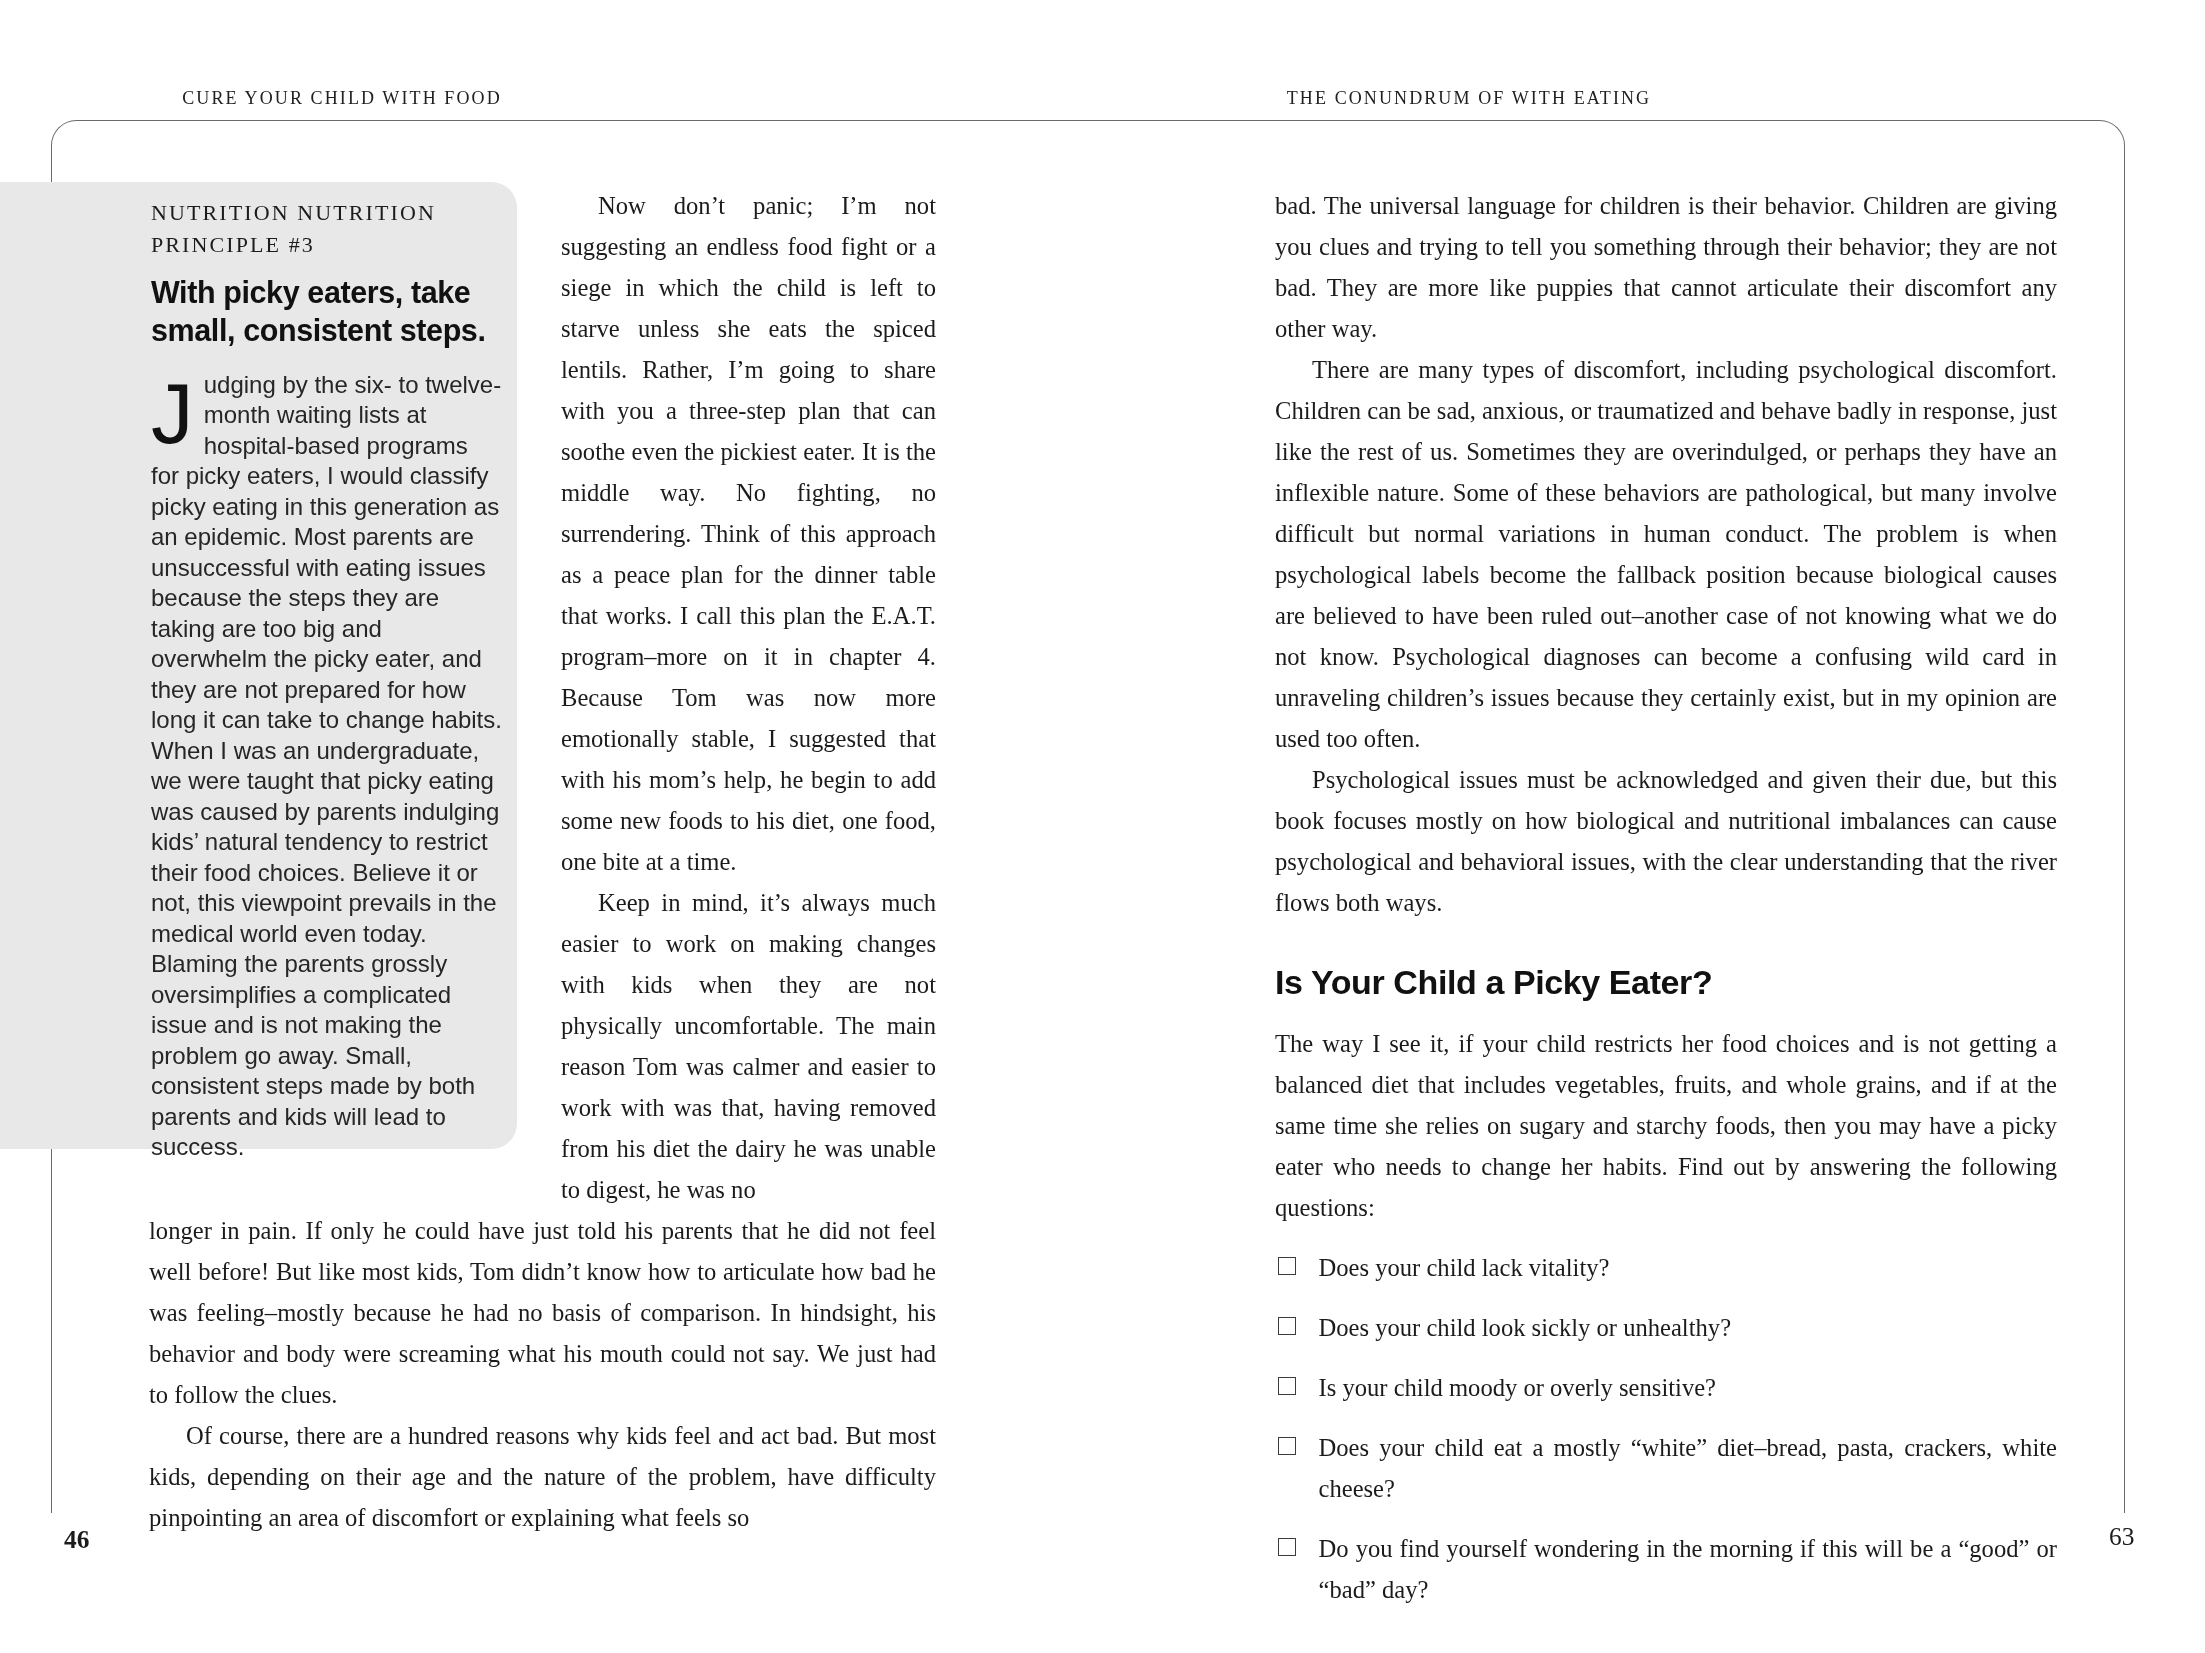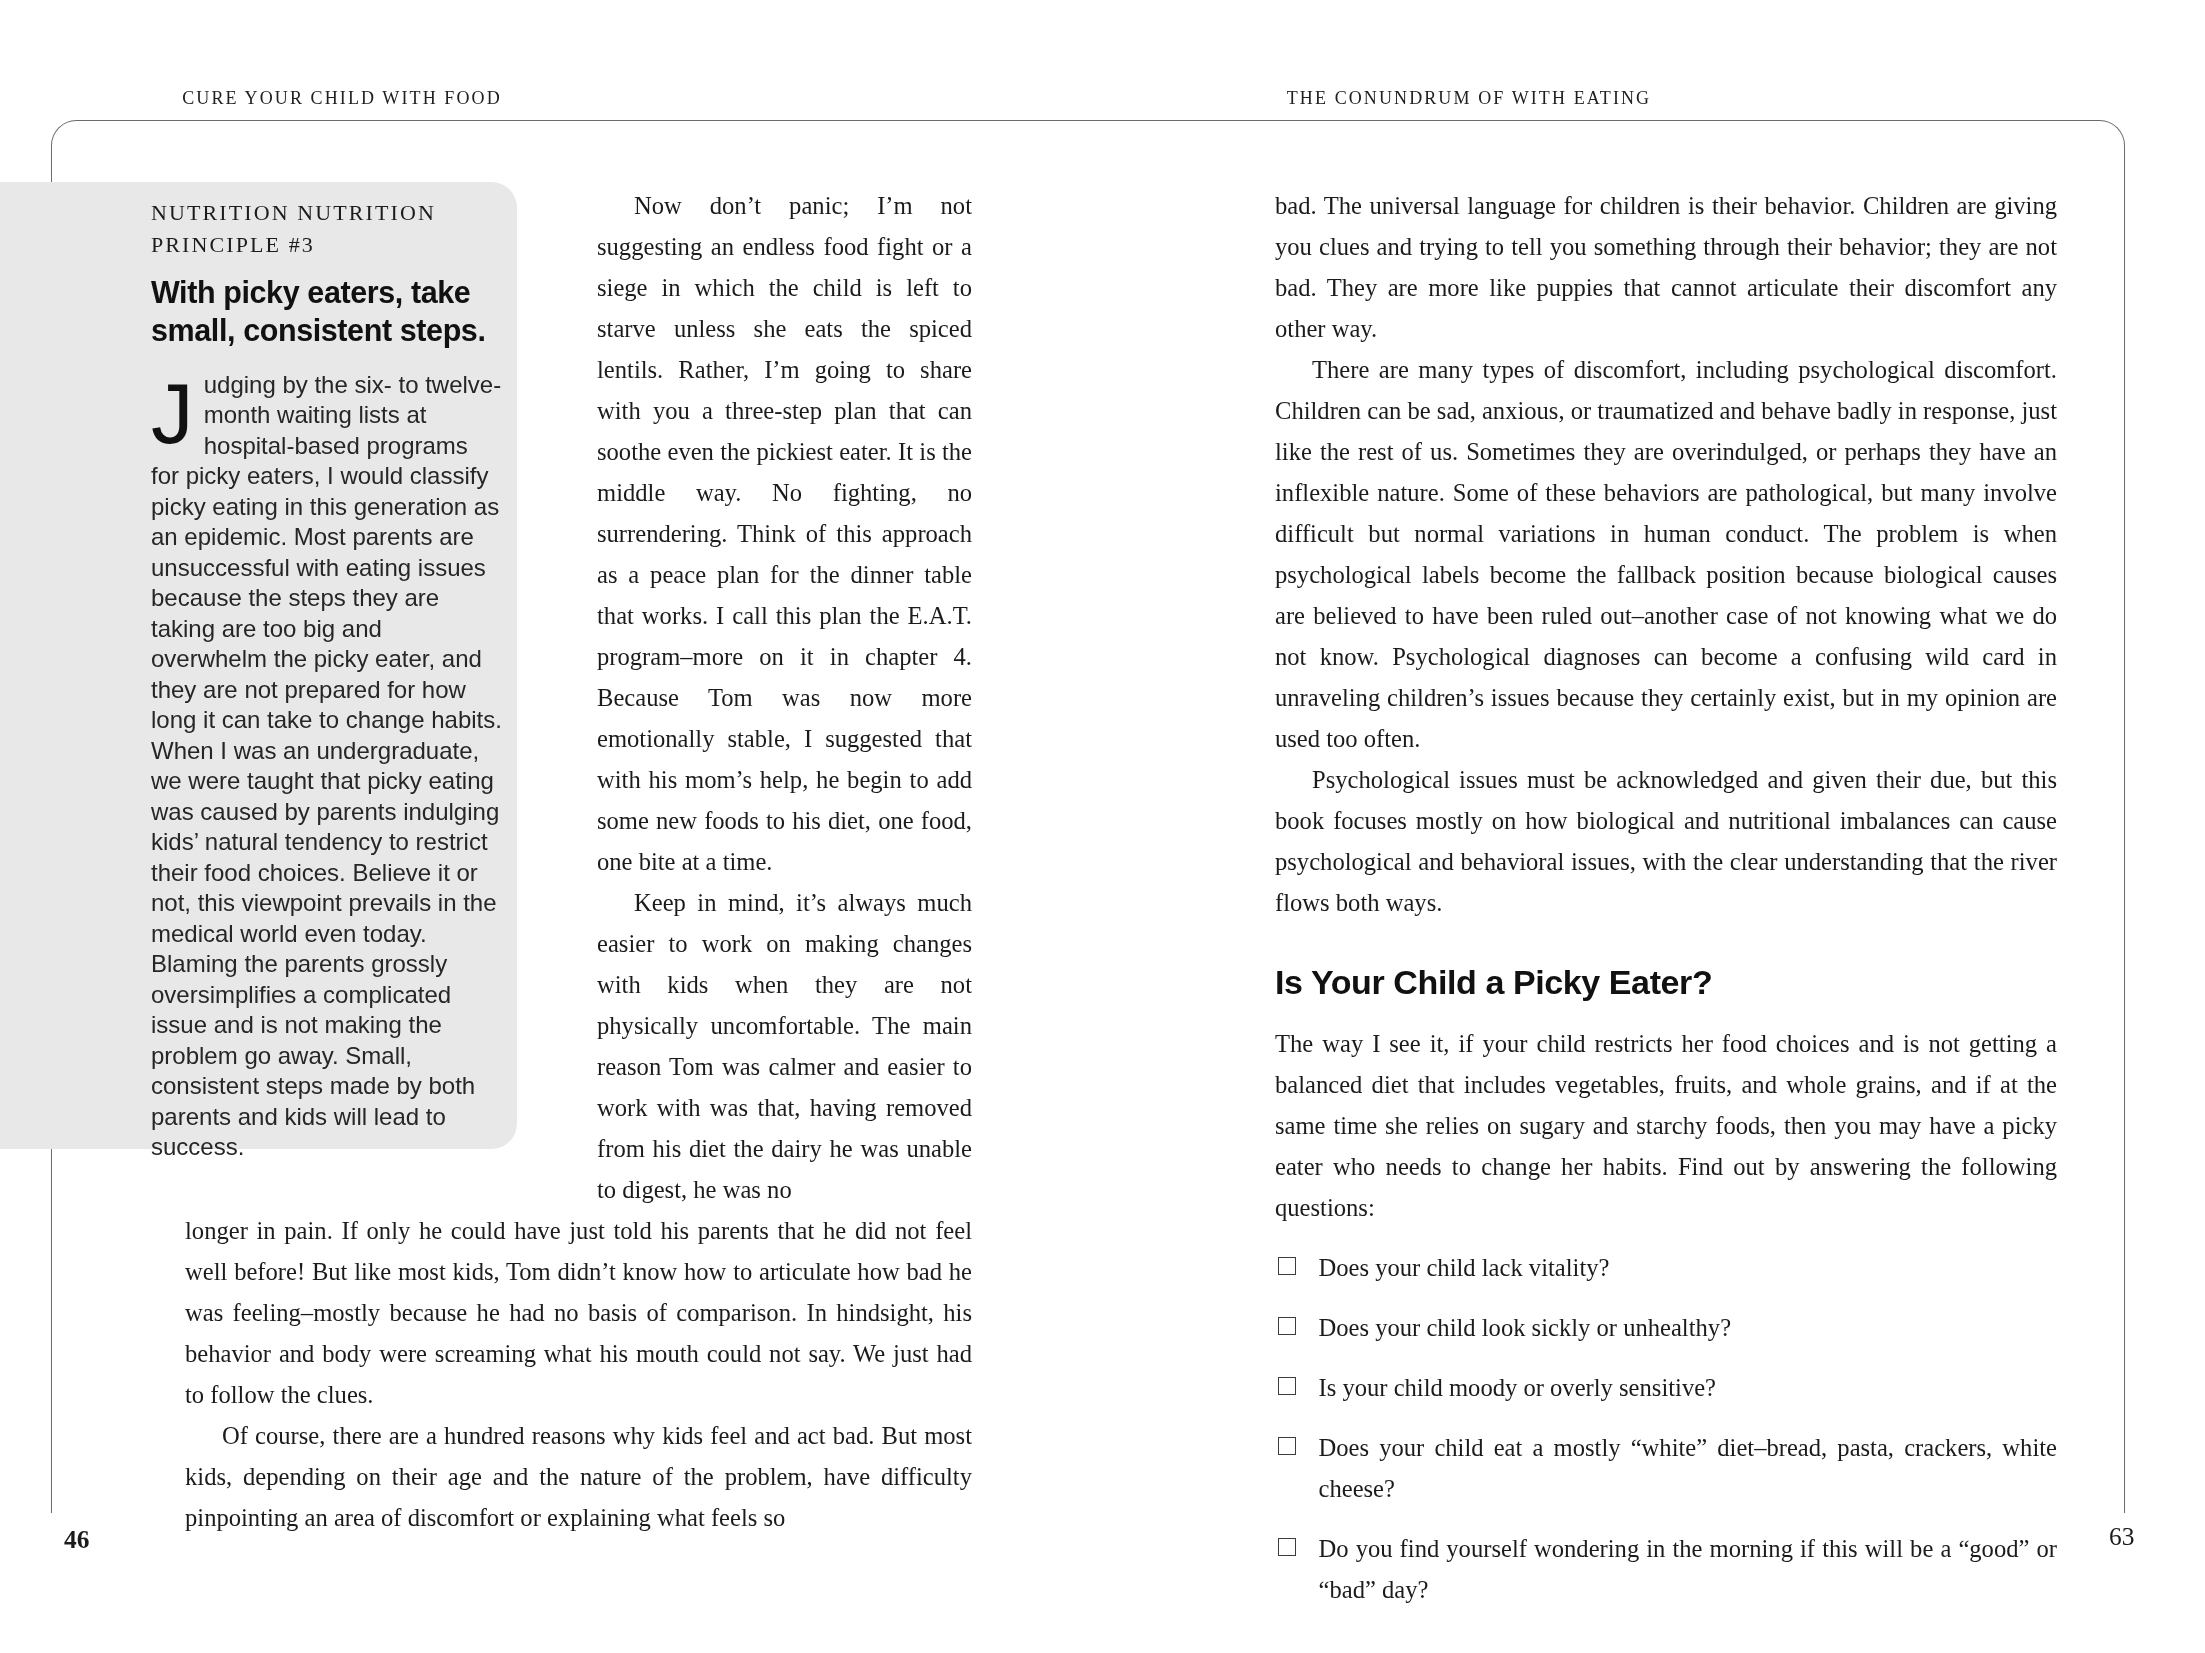--- a/index.html
+++ b/index.html
@@ -41,21 +41,21 @@
     color:#262626; margin-top:20.4px; text-align:left;
   }
   .dropcap {
     float:left; font-family:"Liberation Sans", sans-serif;
     font-size:85px; line-height:81px; padding:3.4px 10.2px 6.8px 0; color:#111;
   }
 
   
   .left-page-text {
     position:absolute; left:149px; top:185px; width:787px; z-index:1;
-    font-size:24.6px; line-height:41px;margin-left:36px;
+    font-size:24.6px; line-height:41px;
   }
   .column-wrap { width:375px; margin-left:412px; text-align:justify; }
   .fullwidth-wrap { width:787px; text-align:justify; }
   .para { margin:0; }
   .para.indent { text-indent:37px; }
 
   
   .right-page-text {
     position:absolute; left:1275px; top:185px; width:782px;
     font-size:24.6px; line-height:41px; text-align:justify;

